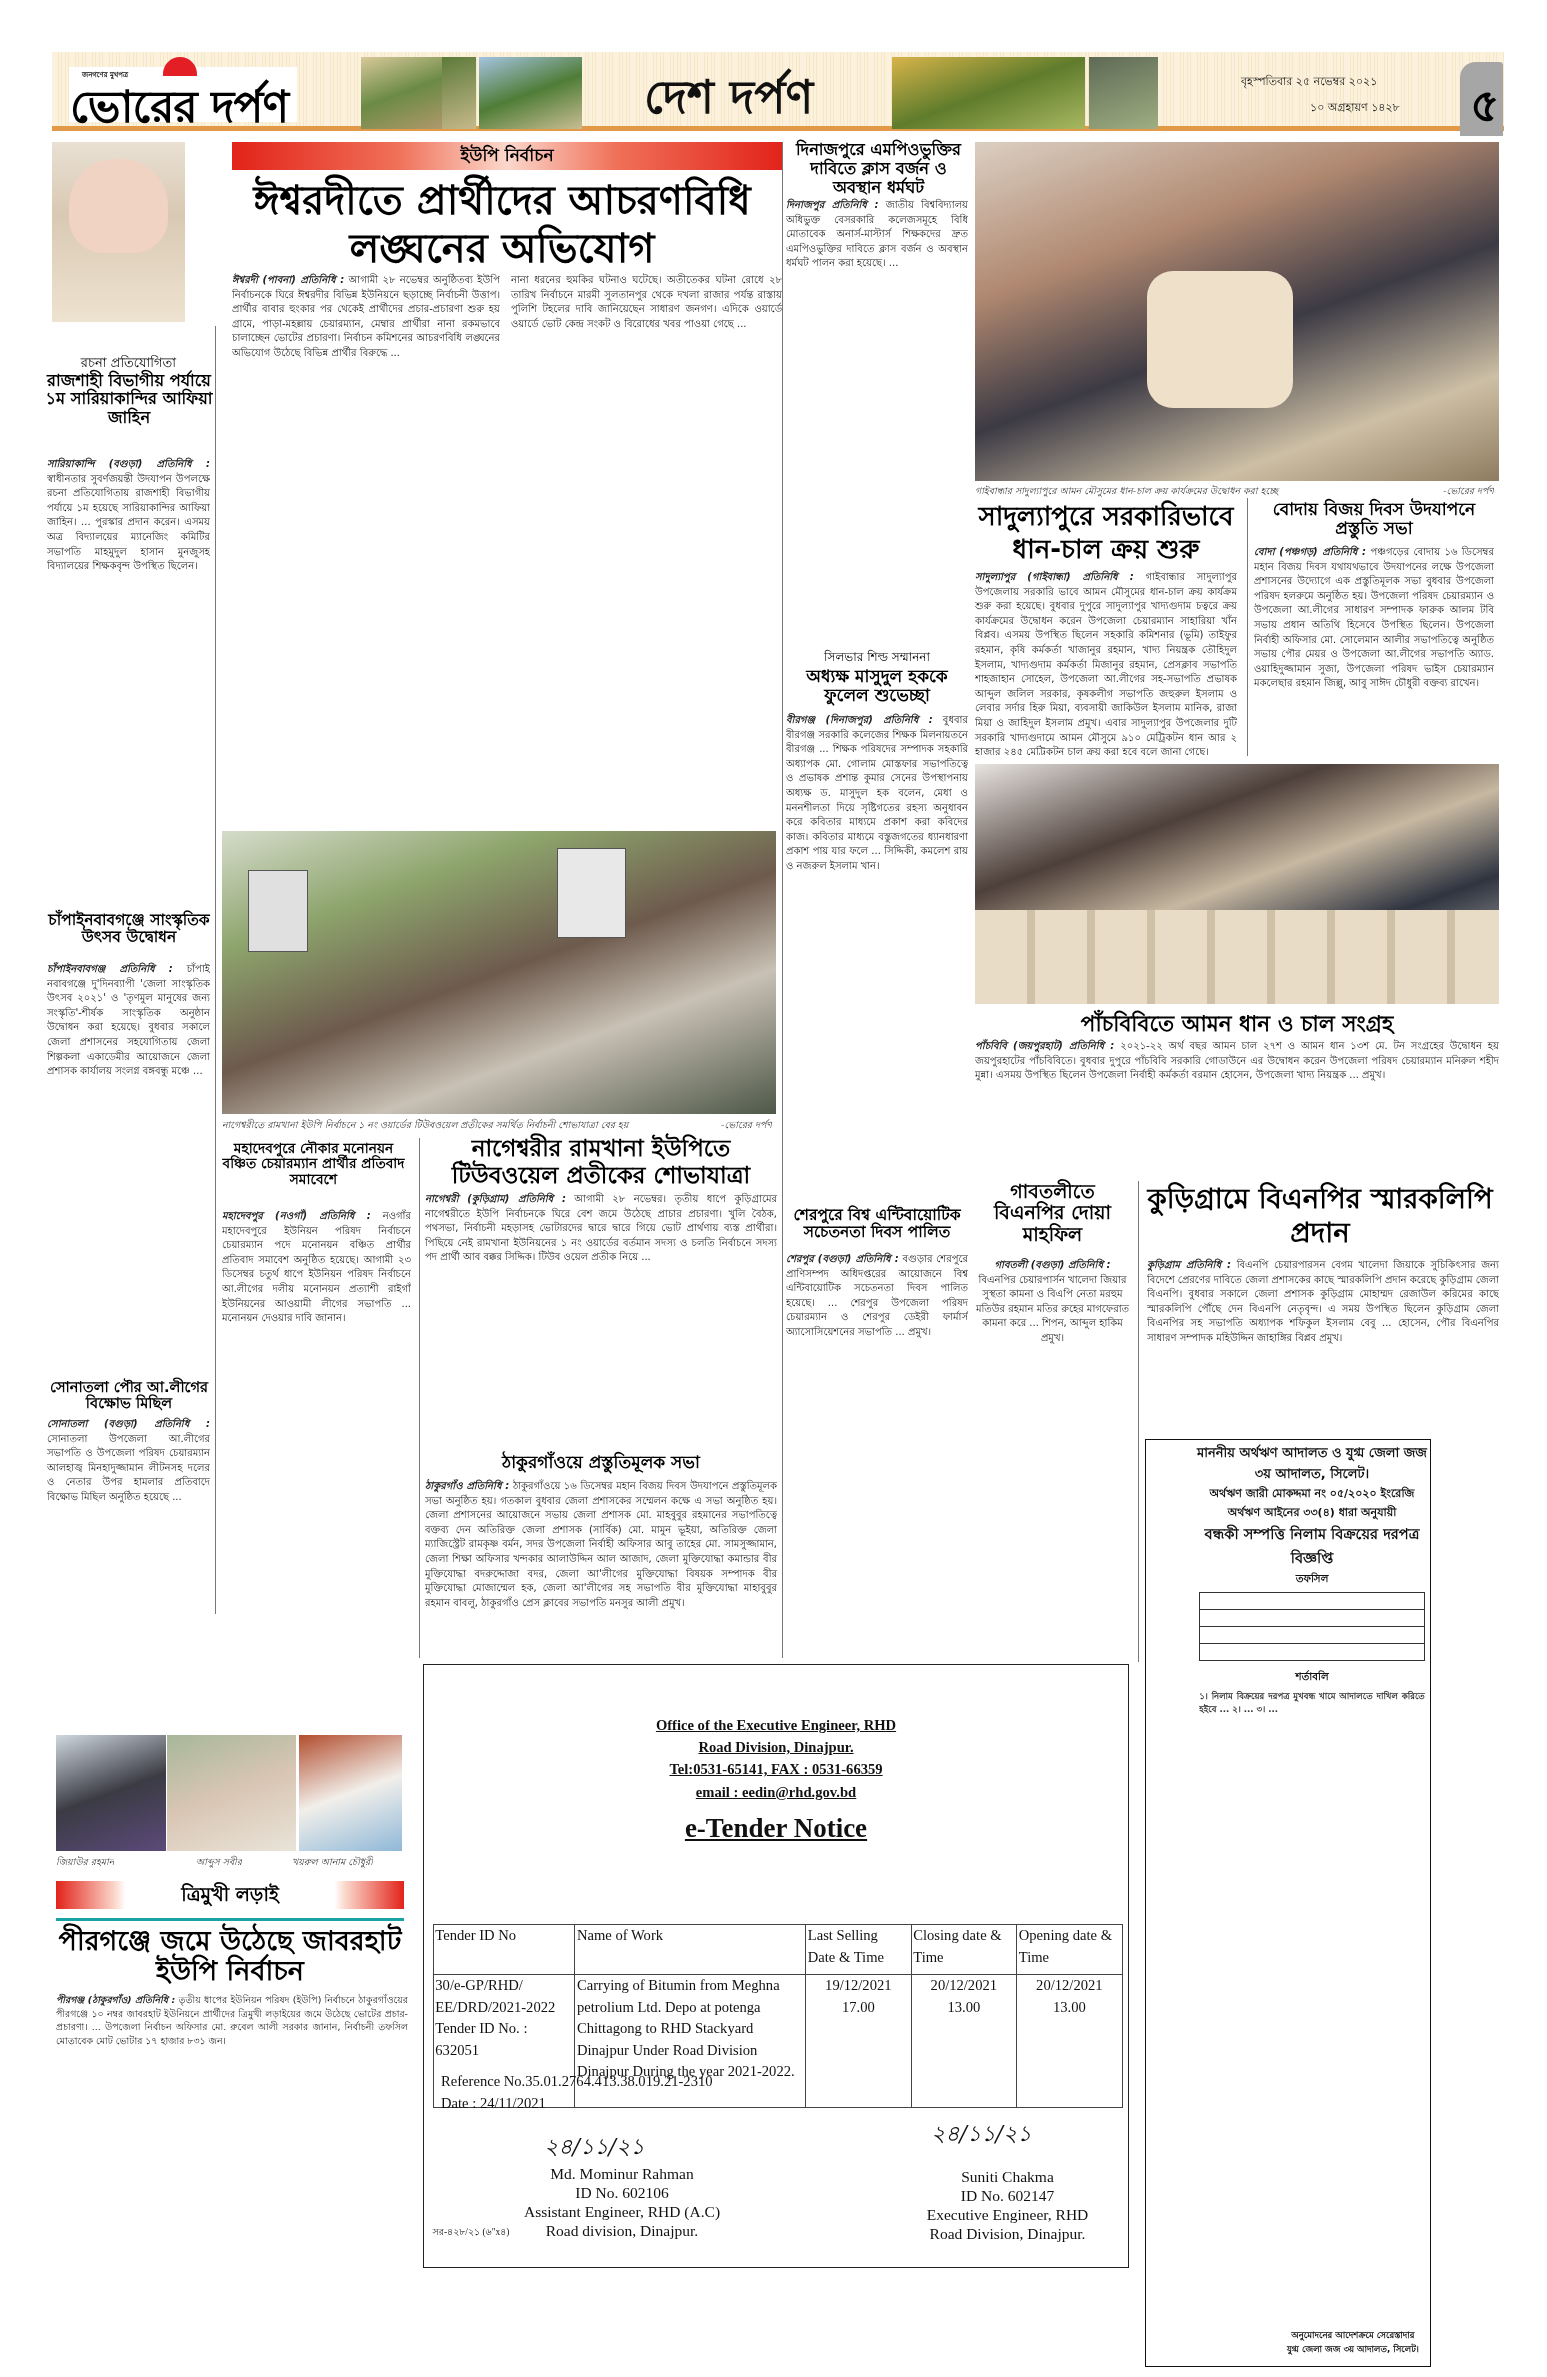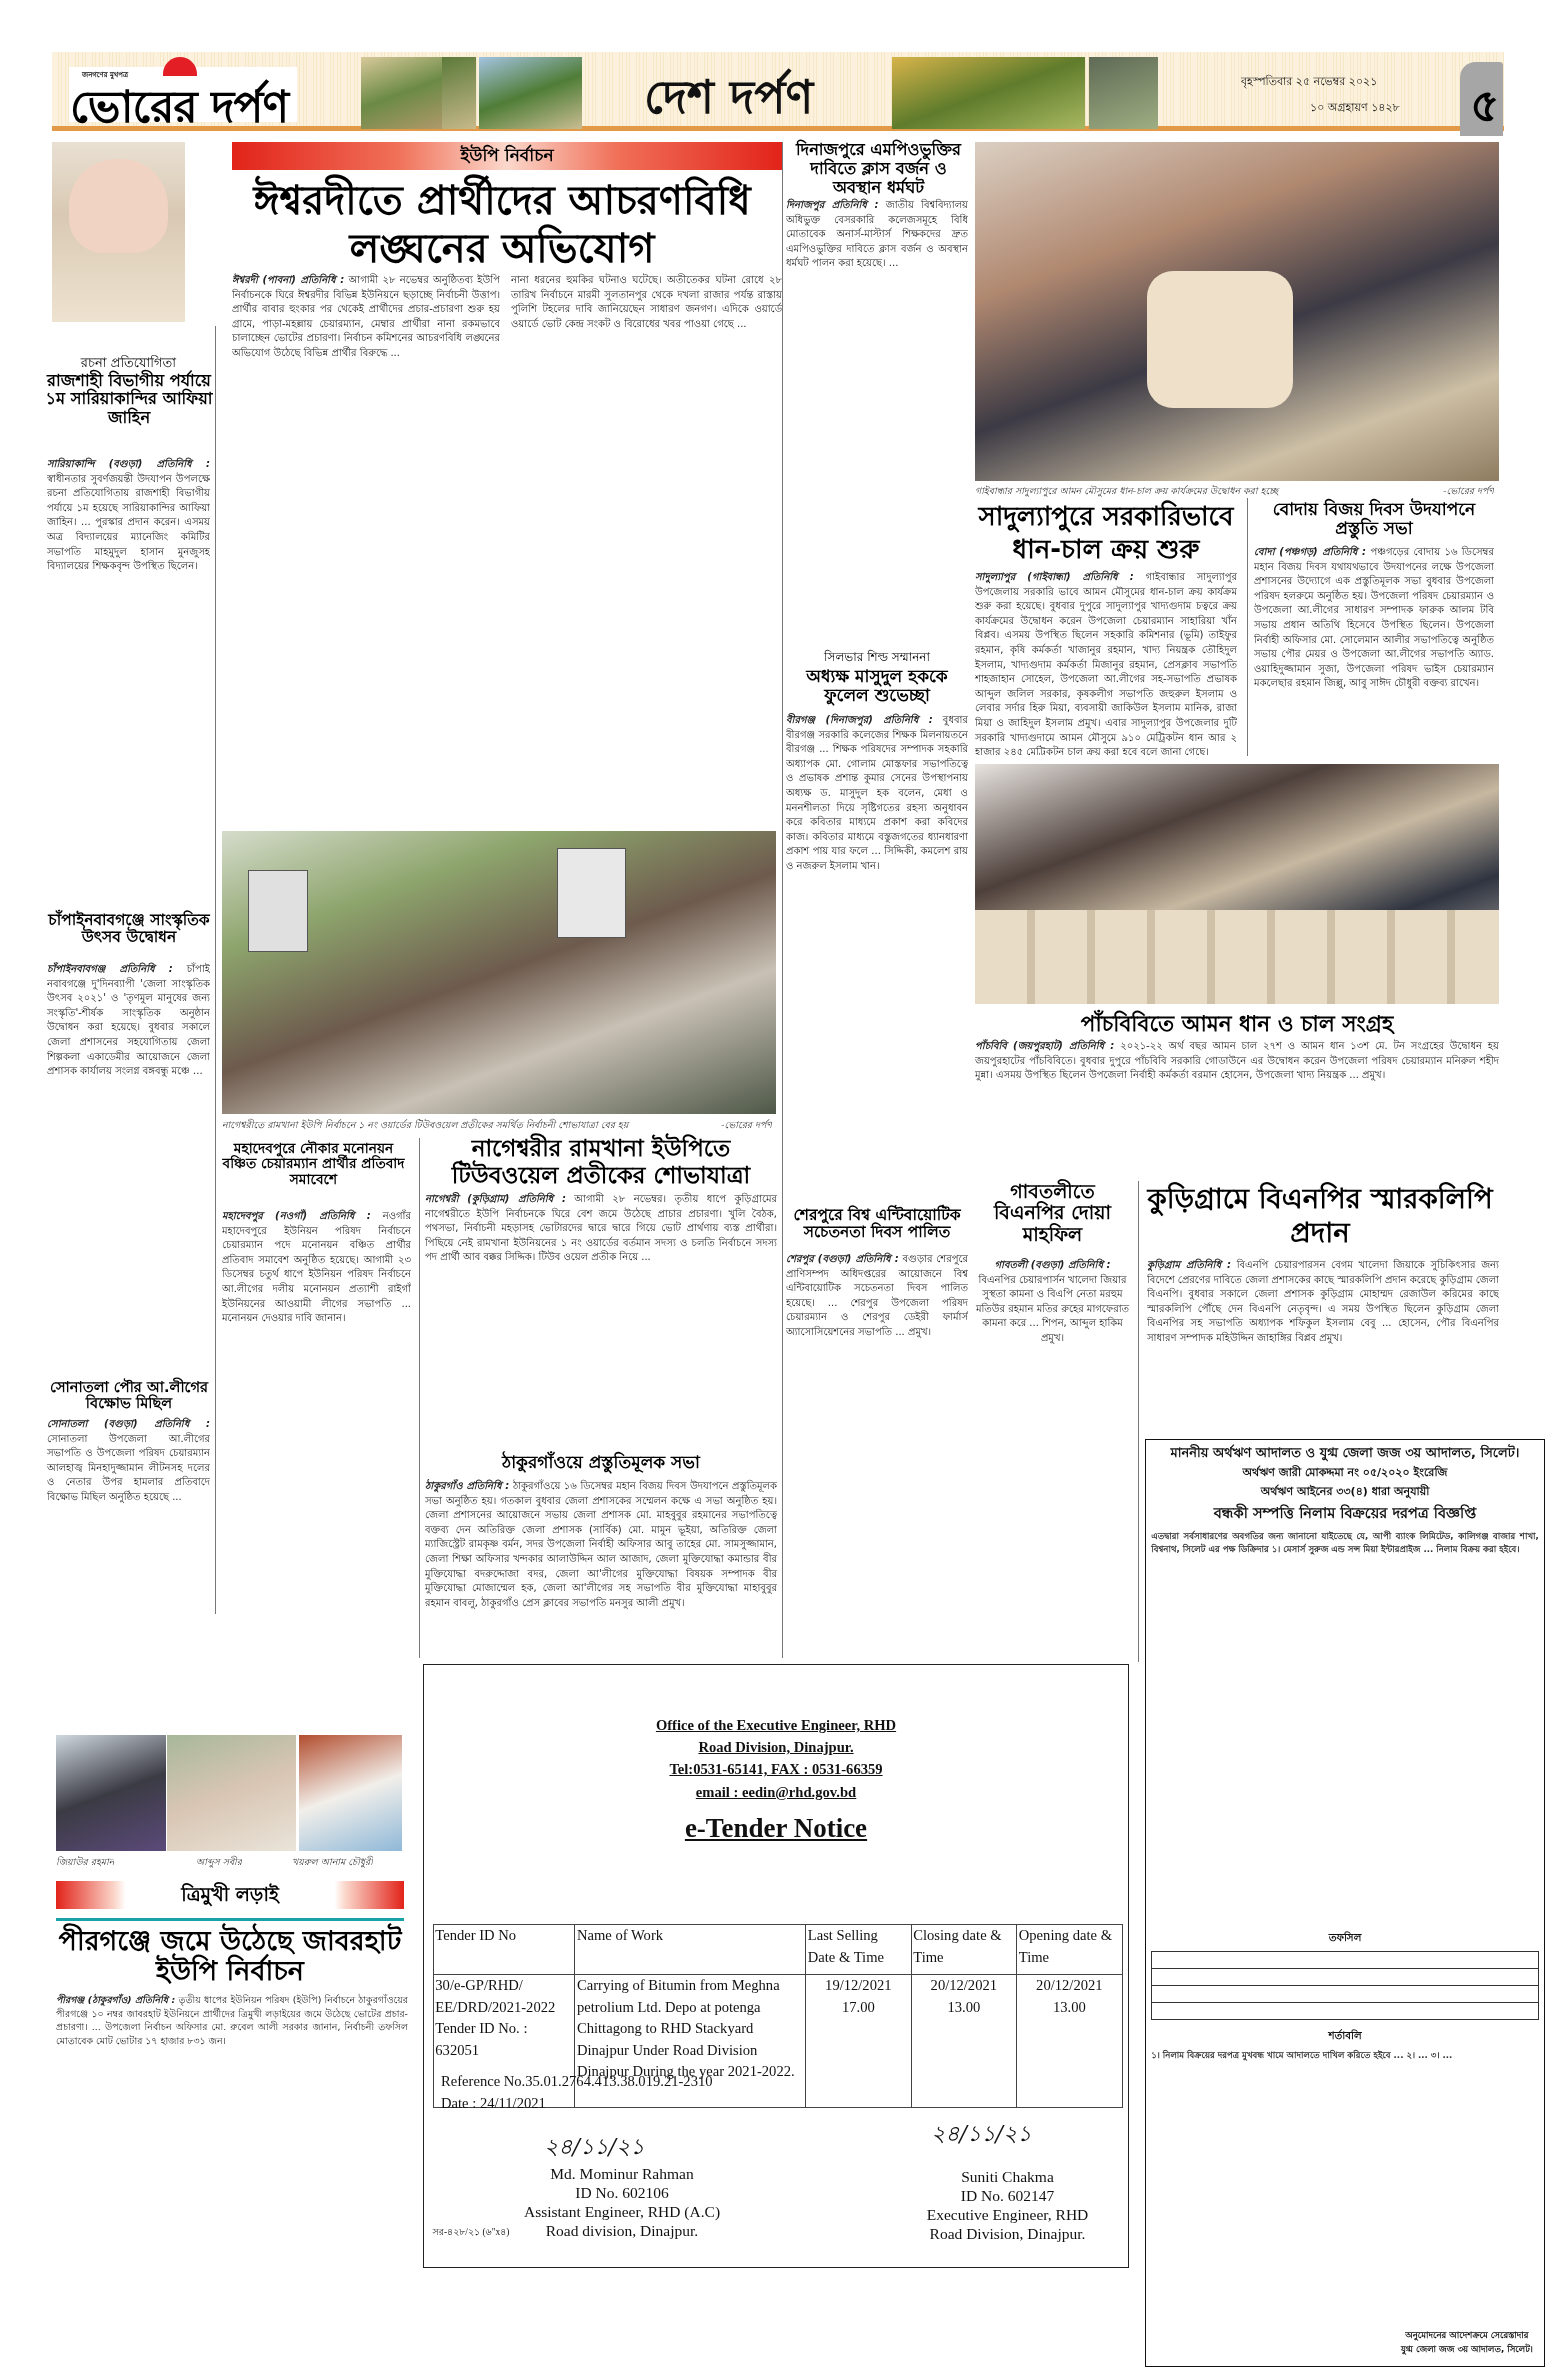--- a/index.html
+++ b/index.html
@@ -37,21 +37,21 @@
   #tender .intro { position: absolute; left: 10.3px; top: 191px; width: 679px; font-size: 14.6px; line-height: 18px; }
   #tender table { position: absolute; left: 8.6px; top: 259px; width: 690px; border-collapse: collapse; font-size: 14.6px; line-height: 21.5px; }
   #tender td, #tender th { border: 0.9px solid #444; vertical-align: top; font-weight: normal; text-align: left; padding: 0 1.7px; }
   #tender td.c { text-align: center; }
   #tender .ref { position: absolute; left: 17px; top: 405px; font-size: 14.6px; line-height: 22px; }
   .sigblock { position: absolute; text-align: center; font-size: 15.5px; line-height: 19px; }
   .sig { position: absolute; font-size: 22px; font-style: italic; color: #111; font-family: "DejaVu Serif", serif; }
   #tender .code { position: absolute; left: 8.6px; top: 560px; font-size: 9.4px; }
 
   
-  #auction { left: 1145px; top: 1439px; width: 400px; height: 928px; border: 1.7px solid #111; background: #fff; overflow: hidden; }
+  #auction { left: 1145px; top: 1439px; width: 286px; height: 928px; border: 1.7px solid #111; background: #fff; overflow: hidden; padding-left: 48px; }
   #auction .a-t { text-align: center; font-weight: bold; color: #111; }
   #auction .a-body { font-size: 8.6px; line-height: 13px; font-weight: bold; color: #333; text-align: justify; padding: 3.4px 5.2px; }
 </style>
 </head>
 <body>
 
 <div id="masthead" class="abs"></div>
 <div id="logo-box" class="abs"></div>
 <div id="logo-sun" class="abs"></div>
 <div id="logo-tag" class="abs">জনগণের মুখপত্র</div>
@@ -196,21 +196,20 @@
 <div class="abs body-text" style="left:1147px;top:1258px;width:352px;height:172px;">
   <span class="dateline">কুড়িগ্রাম প্রতিনিধি :</span>
   <span>বিএনপি চেয়ারপারসন বেগম খালেদা জিয়াকে সুচিকিৎসার জন্য বিদেশে প্রেরণের দাবিতে জেলা প্রশাসকের কাছে স্মারকলিপি প্রদান করেছে কুড়িগ্রাম জেলা বিএনপি। বুধবার সকালে জেলা প্রশাসক কুড়িগ্রাম মোহাম্মদ রেজাউল করিমের কাছে স্মারকলিপি পৌঁছে দেন বিএনপি নেতৃবৃন্দ। এ সময় উপস্থিত ছিলেন কুড়িগ্রাম জেলা বিএনপির সহ সভাপতি অধ্যাপক শফিকুল ইসলাম বেবু ... হোসেন, পৌর বিএনপির সাধারণ সম্পাদক মহিউদ্দিন জাহাঙ্গির বিপ্লব প্রমুখ।</span>
 </div>
 
 <div id="auction" class="abs">
   <div class="a-t" style="font-size:13px;margin-top:3.4px;">মাননীয় অর্থঋণ আদালত ও যুগ্ম জেলা জজ ৩য় আদালত, সিলেট।</div>
   <div class="a-t" style="font-size:11px;">অর্থঋণ জারী মোকদ্দমা নং ০৫/২০২০ ইংরেজি</div>
   <div class="a-t" style="font-size:11px;">অর্থঋণ আইনের ৩৩(৪) ধারা অনুযায়ী</div>
   <div class="a-t" style="font-size:14.6px;">বন্ধকী সম্পত্তি নিলাম বিক্রয়ের দরপত্র বিজ্ঞপ্তি</div>
-  <div class="a-body" style="height:404px;overflow:hidden;">এতদ্বারা সর্বসাধারণের অবগতির জন্য জানানো যাইতেছে যে, আপী ব্যাংক লিমিটেড, কালিগঞ্জ বাজার শাখা, বিশ্বনাথ, সিলেট এর পক্ষ ডিক্রিদার ১। মেসার্স সুরুজ এন্ড সন্স মিয়া ইন্টারপ্রাইজ ... নিলাম বিক্রয় করা হইবে।</div>
   <div class="a-t" style="font-size:10.3px;">তফসিল</div>
   <div style="margin:3.4px 5.2px;height:69px;border:0.9px solid #333;background:repeating-linear-gradient(0deg,#fff 0 16.3px,#333 16.3px 17px);"></div>
   <div class="a-t" style="font-size:10.3px;margin-top:8.6px;">শর্তাবলি</div>
   <div class="a-body" style="height:240px;overflow:hidden;">১। নিলাম বিক্রয়ের দরপত্র মুখবন্ধ খামে আদালতে দাখিল করিতে হইবে ... ২। ... ৩। ...</div>
   <div class="a-t" style="font-size:8.6px;position:absolute;bottom:8.6px;right:8.6px;width:137px;">অনুমোদনের আদেশক্রমে সেরেস্তাদার যুগ্ম জেলা জজ ৩য় আদালত, সিলেট।</div>
 </div>
 
 <div id="tender" class="abs">
   <div class="line" style="top:52px;">Office of the Executive Engineer, RHD</div>
   <div class="line" style="top:74px;">Road Division, Dinajpur.</div>

